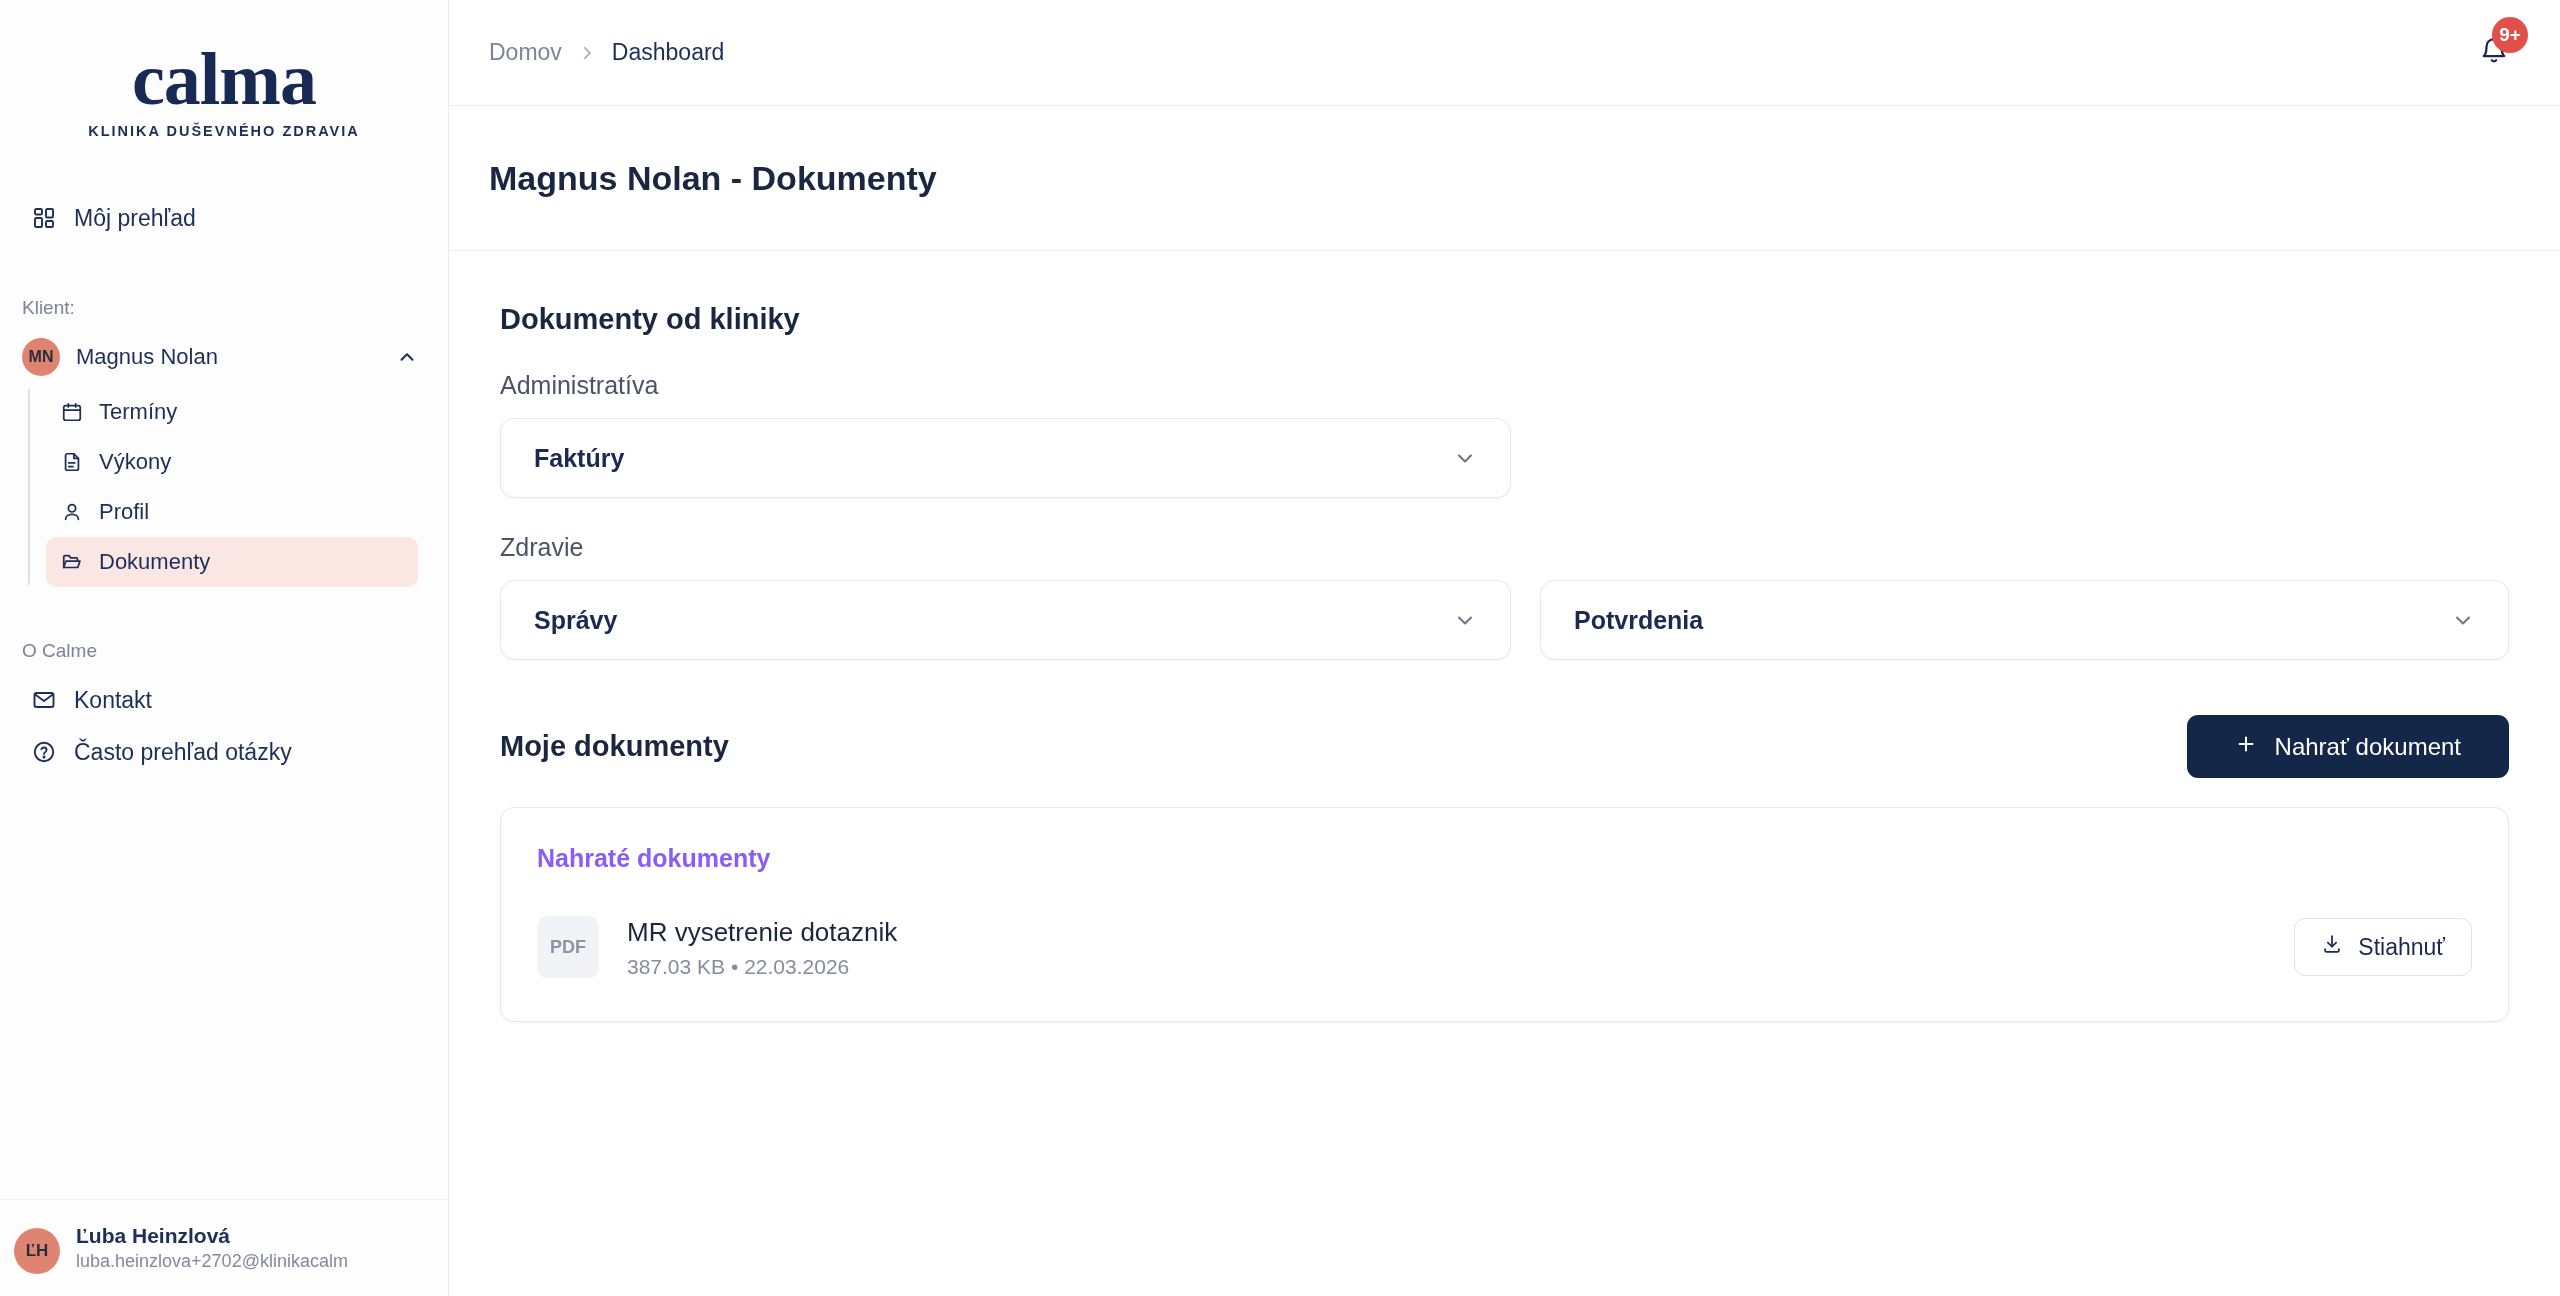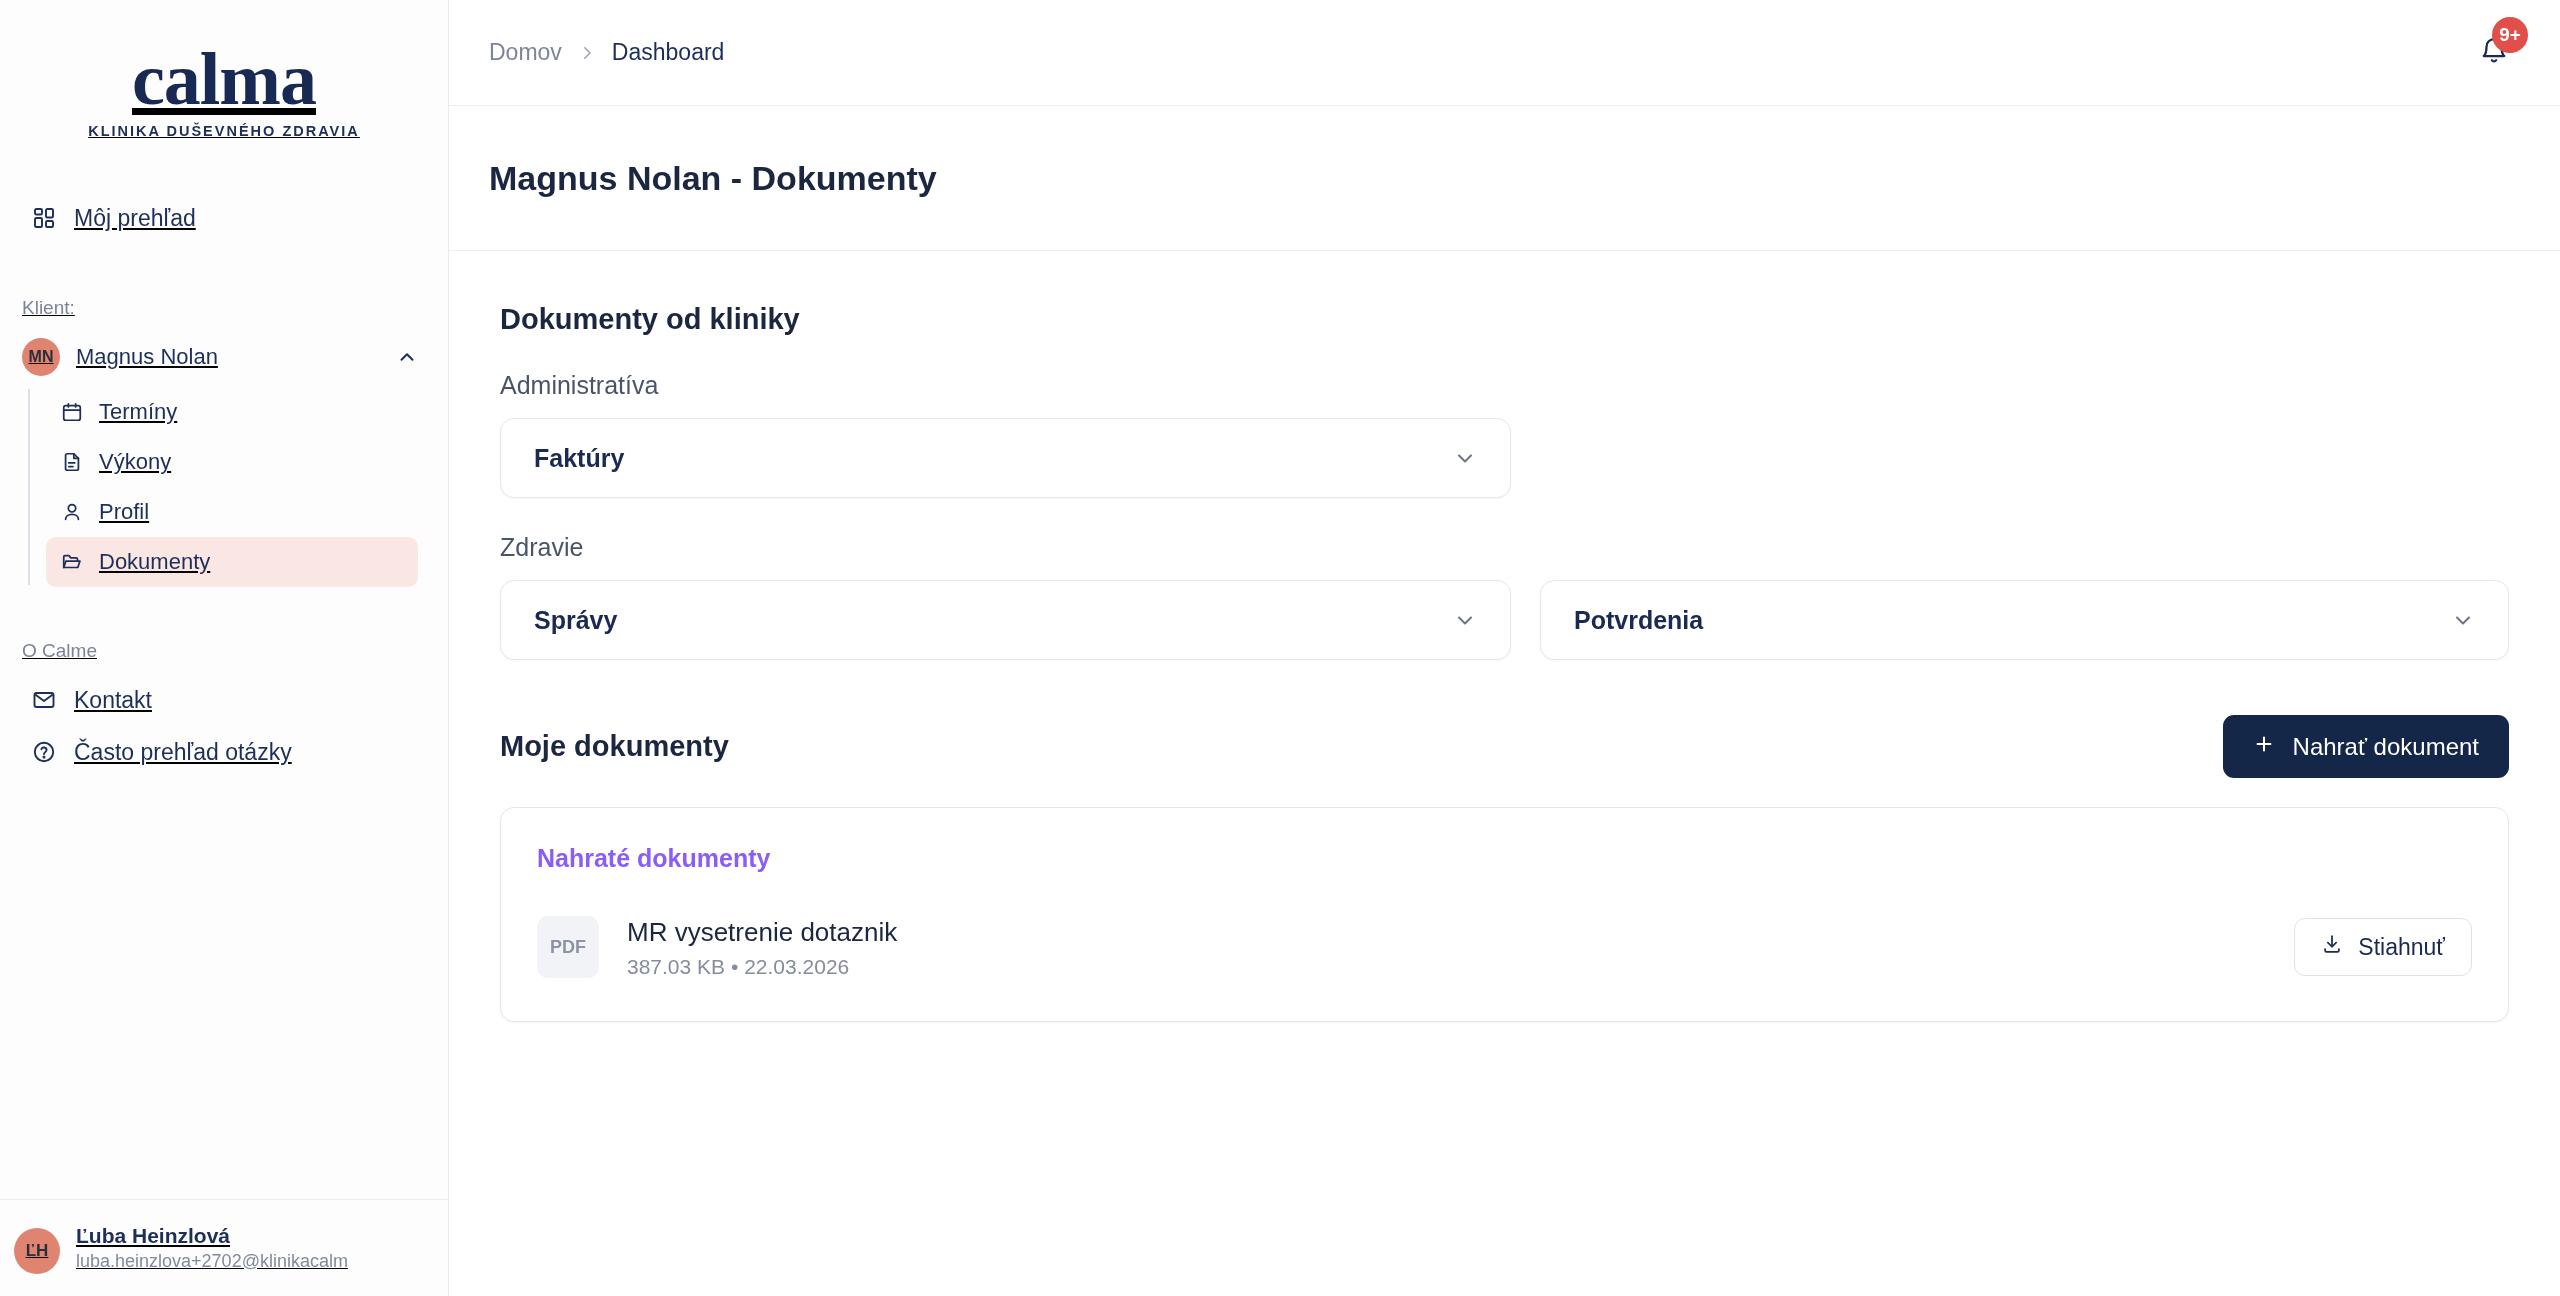--- a/index.html
+++ b/index.html
@@ -10,21 +10,21 @@
     overflow: hidden;
   }
   .app { display: flex; width: 2560px; height: 1296px; }
 
   
   .sidebar {
     width: 449px; height: 1296px;
     background: #fdfdfd;
     border-right: 1px solid #e9ebef;
     display: flex; flex-direction: column;
-    position: relative; flex: 0 0 449px; text-decoration: underline;
+    position: relative; flex: 0 0 449px;
   }
   .logo-wrap {
     padding: 44px 0 0 0;
     display: flex; flex-direction: column;
     align-items: center; justify-content: center;
   }
   .logo-word {
     font-family: "Liberation Serif", serif;
     font-size: 74px; font-weight: 700;
     color: #182a54; letter-spacing: -1px;
@@ -160,21 +160,21 @@
   .acc-half { width: 1011px; flex: 0 0 1011px; }
   .acc-half2 { flex: 1; }
 
   .moje-row {
     display: flex; align-items: center; justify-content: space-between;
     margin-top: 55px;
   }
   .btn-primary {
     background: #142749; color: #fff;
     border: none; border-radius: 11px;
-    height: 63px; padding: 0 30px;
+    height: 63px; padding: 0 48px;
     display: flex; align-items: center; gap: 18px;
     font-size: 24px; cursor: pointer;
     font-family: "Liberation Sans", sans-serif;
   }
 
   .docs-card {
     margin-top: 29px;
     border: 1px solid #e4e7ec;
     border-radius: 14px;
     background: #fff;

